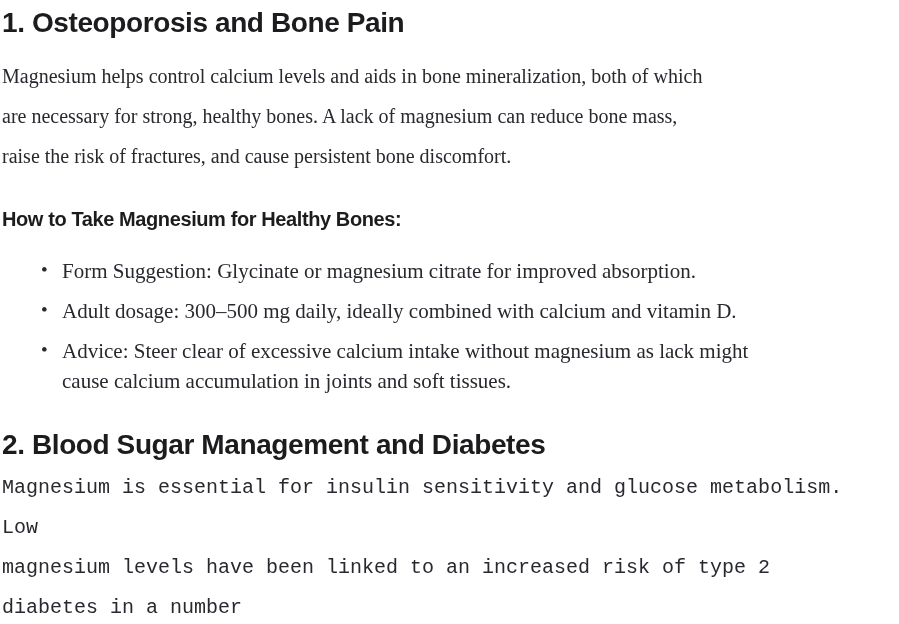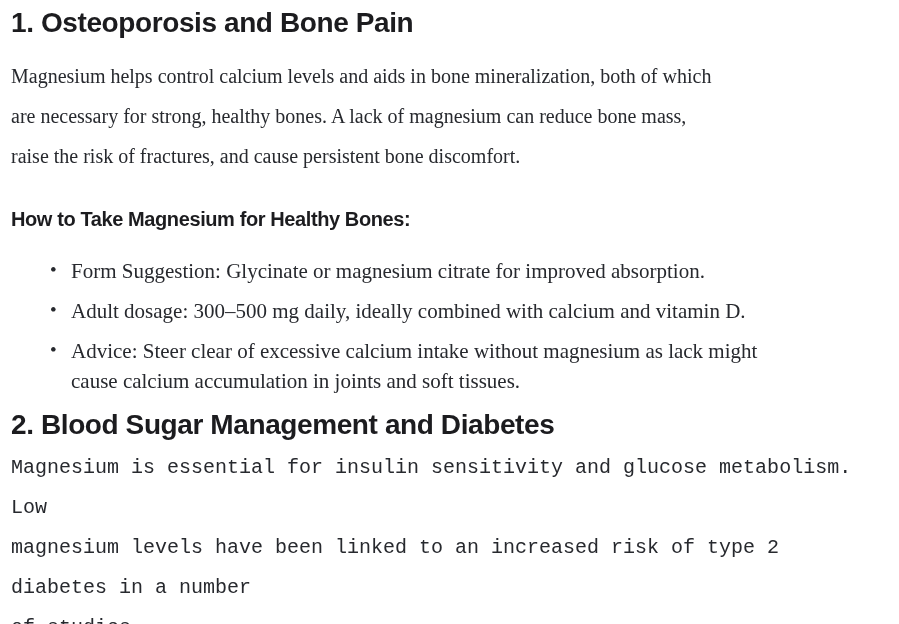--- a/index.html
+++ b/index.html
@@ -7,21 +7,21 @@
       margin: 0;
       padding: 0;
       width: 899px;
       height: 624px;
       background: #ffffff;
       overflow: hidden;
     }
     .page {
       width: 899px;
       height: 496px;
-      padding: 3px 28px 0 11px;
+      padding: 3px 28px 0 2px;
       background: #ffffff;
     }
     .section-heading {
       font-family: "Liberation Sans", "DejaVu Sans", sans-serif;
       font-weight: 700;
       font-size: 28px;
       line-height: 34px;
       letter-spacing: -0.4px;
       color: #1c1c1f;
       margin: 0;
@@ -59,21 +59,21 @@
       white-space: pre-line;
     }
     ul.bullet-list li::before {
       content: "\2022";
       position: absolute;
       left: -21px;
       top: -1px;
       color: #27292e;
       font-size: 19px;
     }
-    .heading-second { margin-top: 12px; }
+    .heading-second { margin-top: 32px; }
     .last-paragraph { margin-top: 6px; font-family: Liberation Mono, monospace; }
   </style>
 </head>
 <body>
 
 <div class="page">
 
   <h2 class="section-heading first">1. Osteoporosis and Bone Pain</h2>
 
   <p class="body-paragraph">Magnesium helps control calcium levels and aids in bone mineralization, both of which

